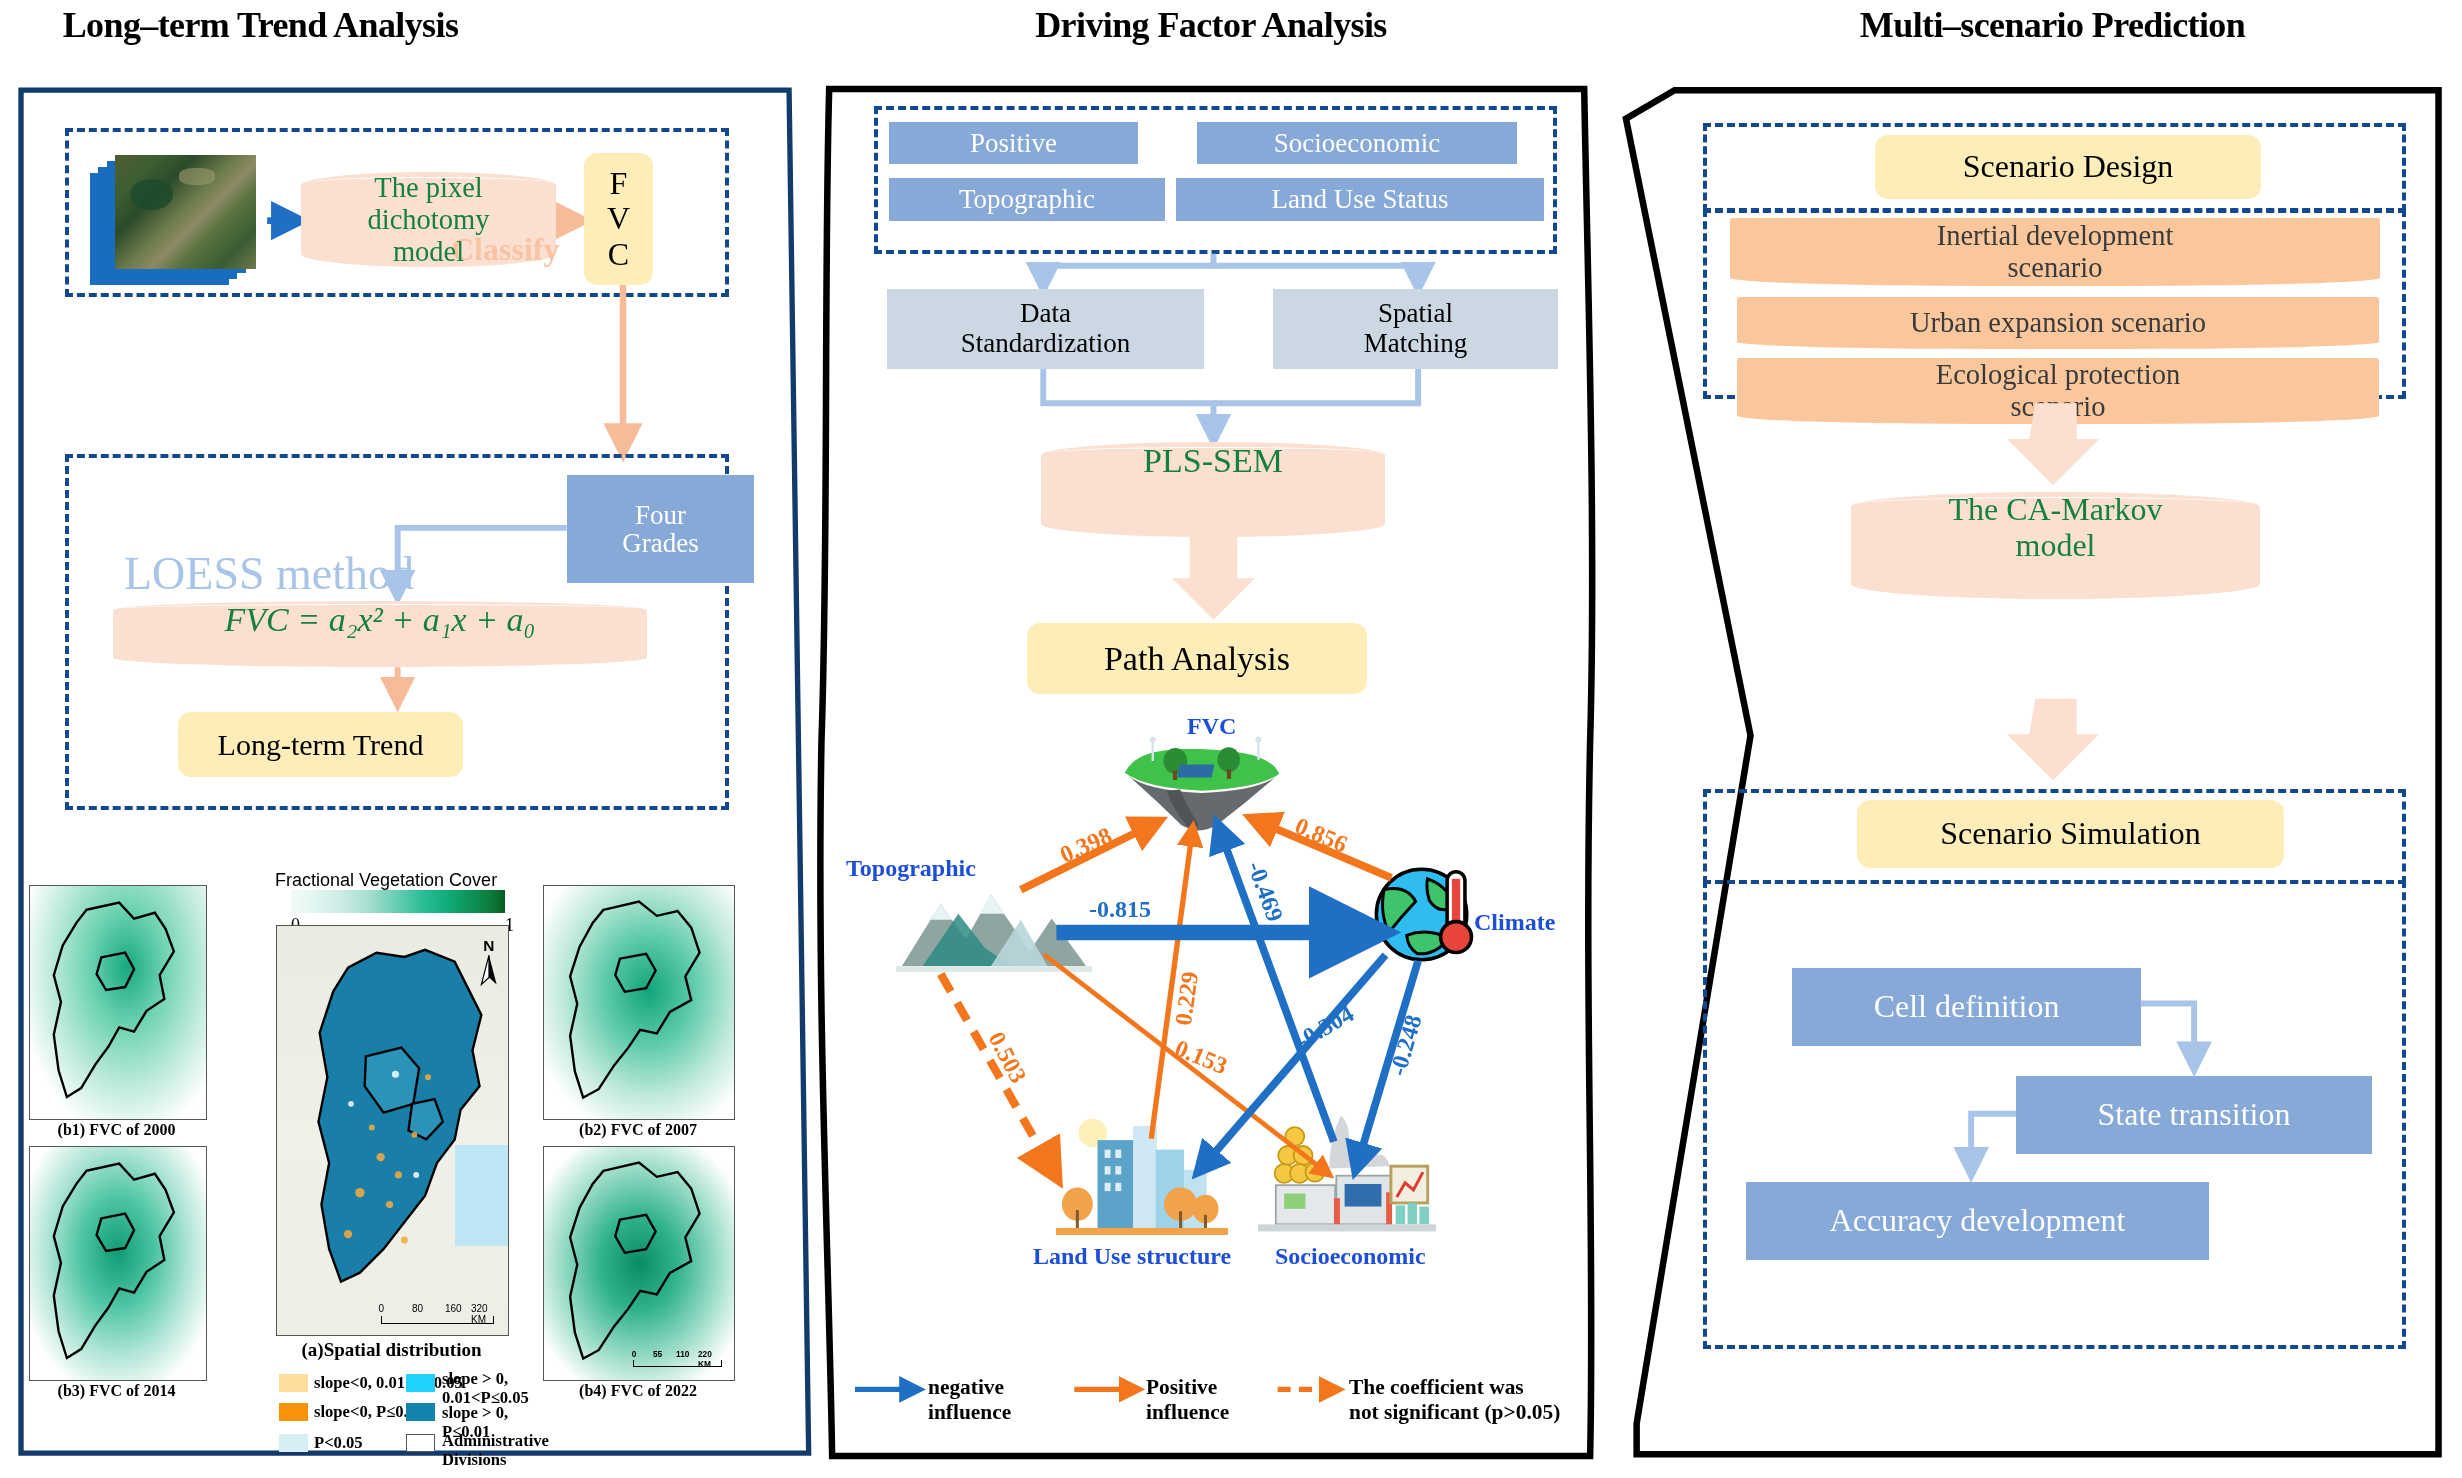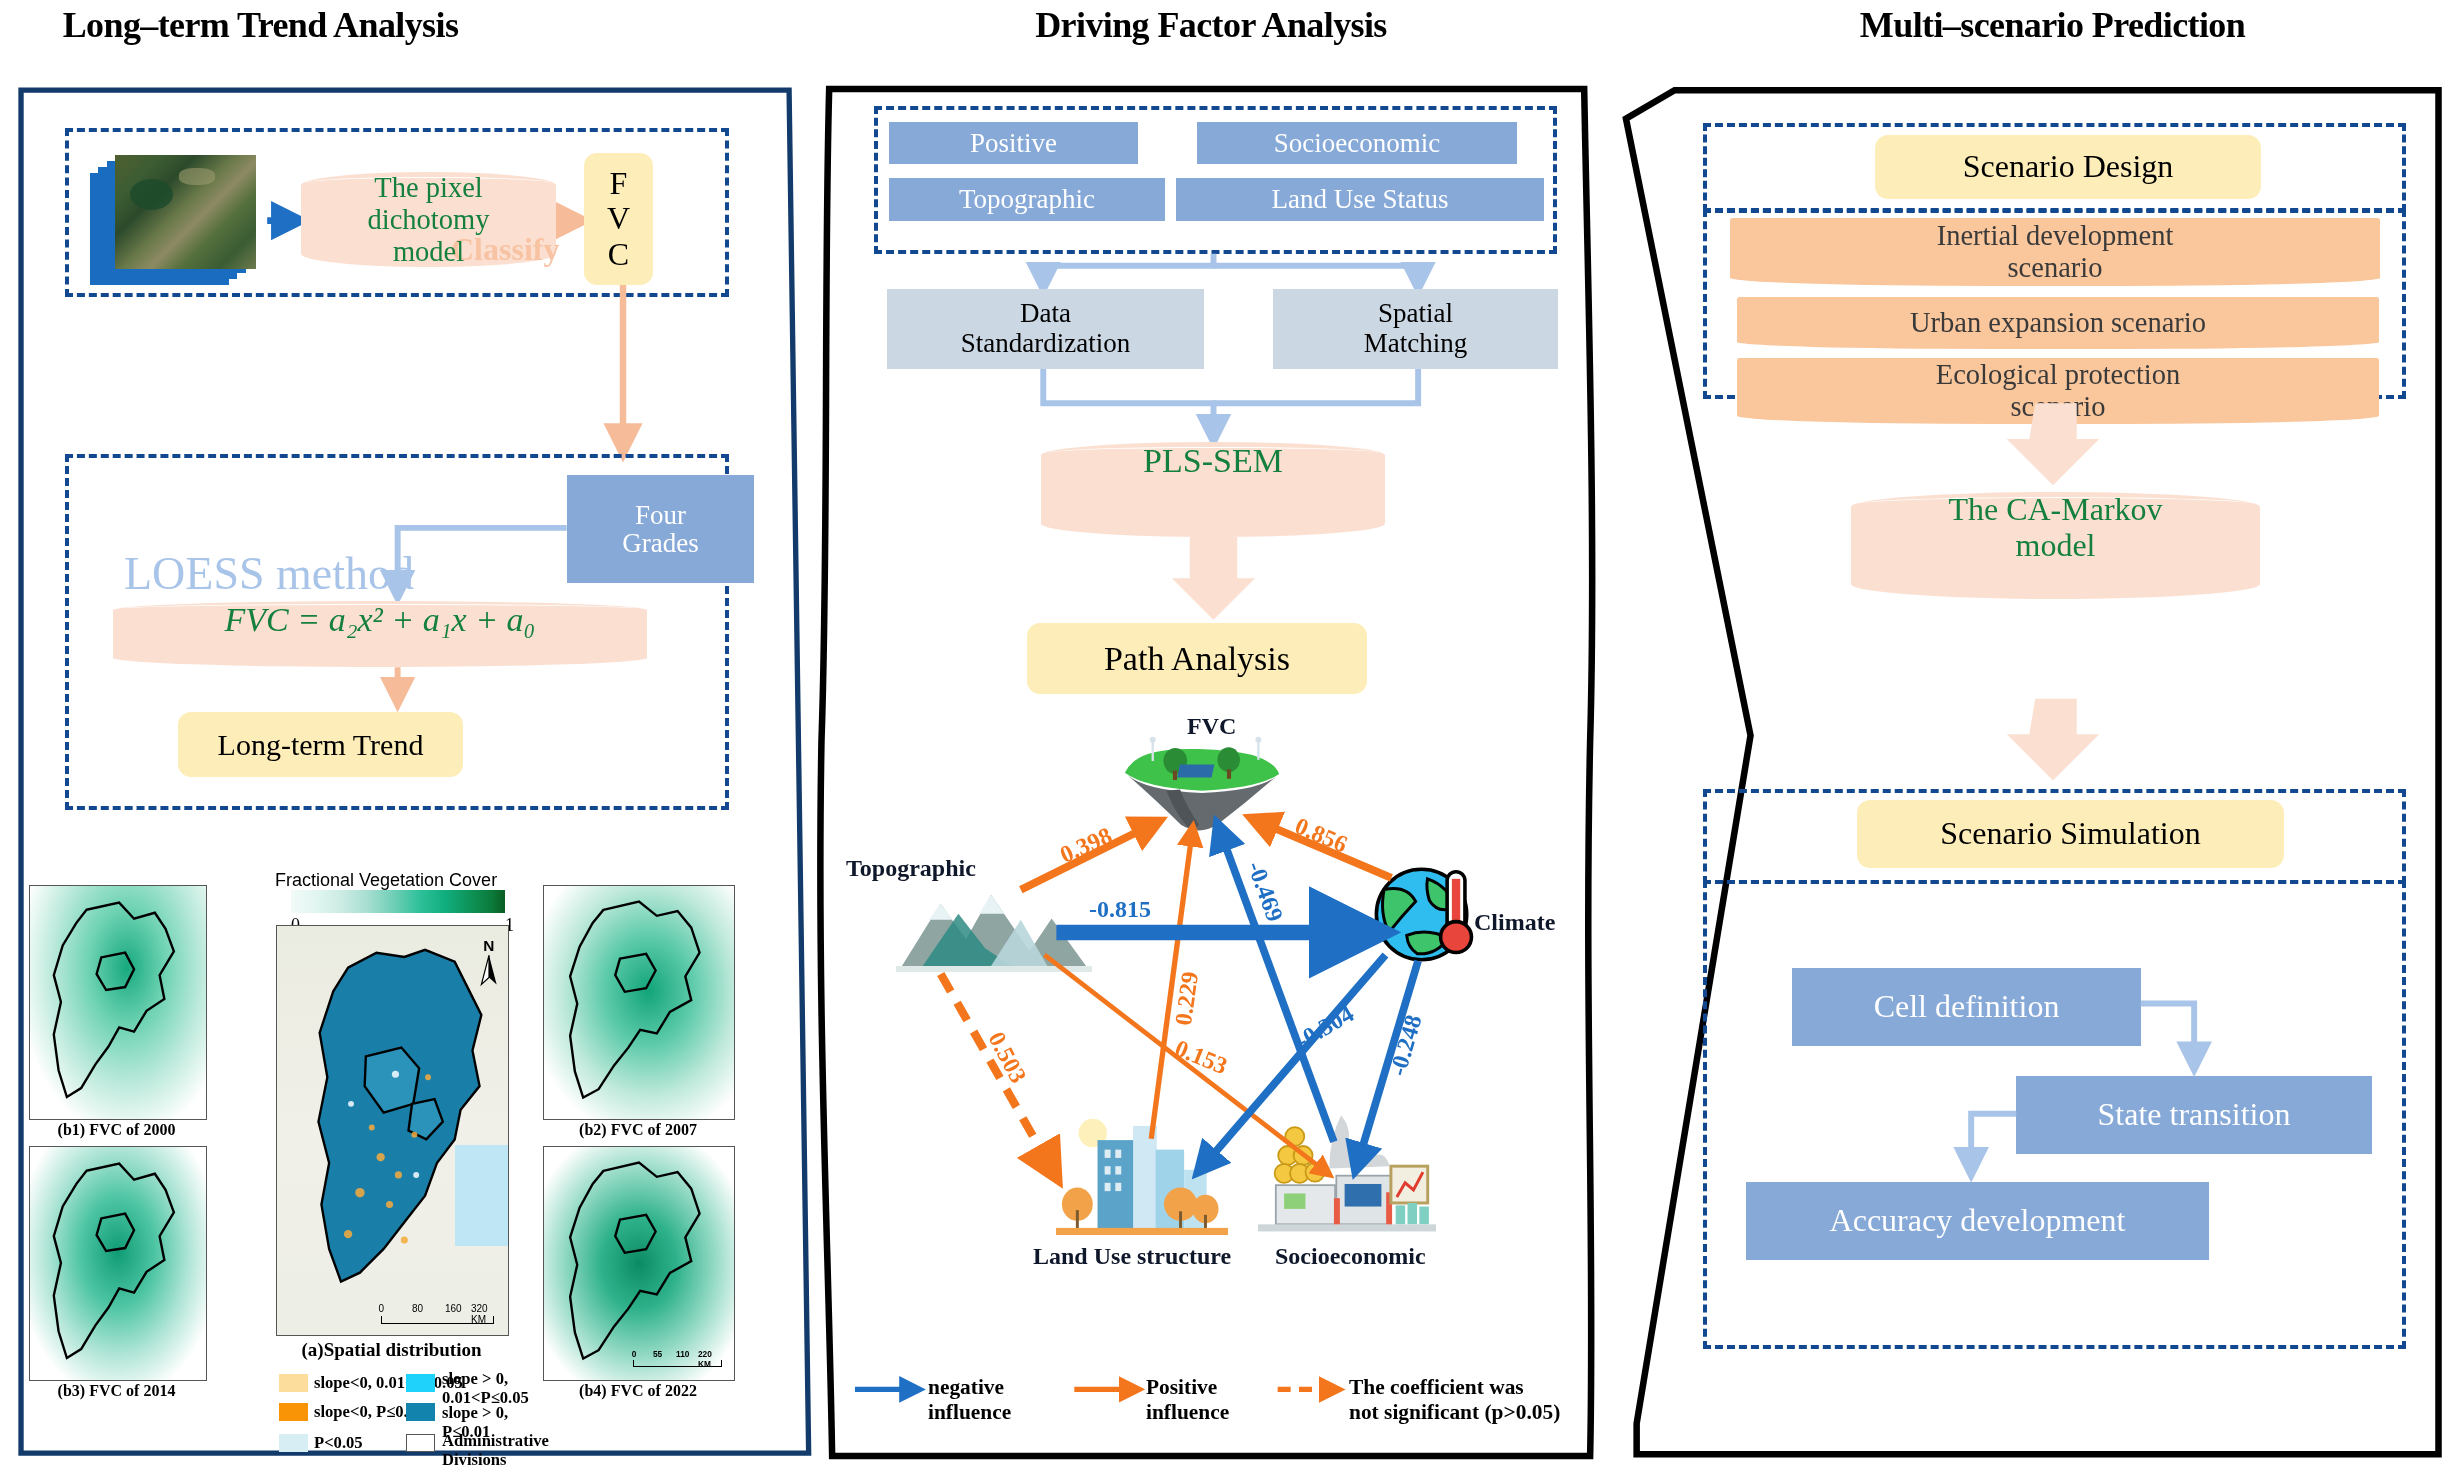--- a/index.html
+++ b/index.html
@@ -13,21 +13,21 @@
   .cyl{position:absolute;background:#fbe0d2;border-radius:50%/14%;display:flex;justify-content:center;text-align:center;font-size:28.5px;line-height:1.12;color:#15803d;}
   .cyl:before{content:"";position:absolute;left:2%;right:2%;top:5%;height:12%;border-radius:50%;border-top:1.8px solid #fff;}
   .orange-rib{position:absolute;background:#fac69c;color:#3a3a3a;display:flex;align-items:center;justify-content:center;text-align:center;font-size:28.5px;line-height:1.12;}
   .lbl{position:absolute;font-size:24px;color:#000;}
   .mapcard{position:absolute;border:1.8px solid #555;background:#fff;overflow:hidden;}
   .mapcap{position:absolute;text-align:center;font-size:16px;font-weight:bold;color:#000;font-family:"Liberation Serif",serif;}
   .swatch{position:absolute;}
   .legtext{position:absolute;font-size:16.6px;color:#000;font-weight:bold;line-height:1.12;font-family:"Liberation Serif",serif;}
   svg{position:absolute;top:0;left:0;overflow:visible;}
   .pv{font-size:24px;font-weight:bold;font-family:"Liberation Serif",serif;}
-  .nodelbl{position:absolute;font-size:24px;font-weight:bold;color:#0f172a;font-family:"Liberation Serif",serif;}
+  .nodelbl{position:absolute;font-size:24px;font-weight:bold;color:#1d4ed8;font-family:"Liberation Serif",serif;}
   .leg2{position:absolute;font-size:21.4px;font-weight:bold;color:#000;line-height:1.15;font-family:"Liberation Serif",serif;}
 </style>
 </head>
 <body>
 
 <div class="panel" style="left:0;width:819px;">
   <div class="ptitle" style="width:593px;left:-36px;">Long–term Trend Analysis</div>
 
   <svg width="819" height="1478" viewBox="0 0 1380 2492">
     <path d="M35 152 L1330 152 L1363 2450 L35 2450 Z" fill="none" stroke="#123a6b" stroke-width="9"></path>

